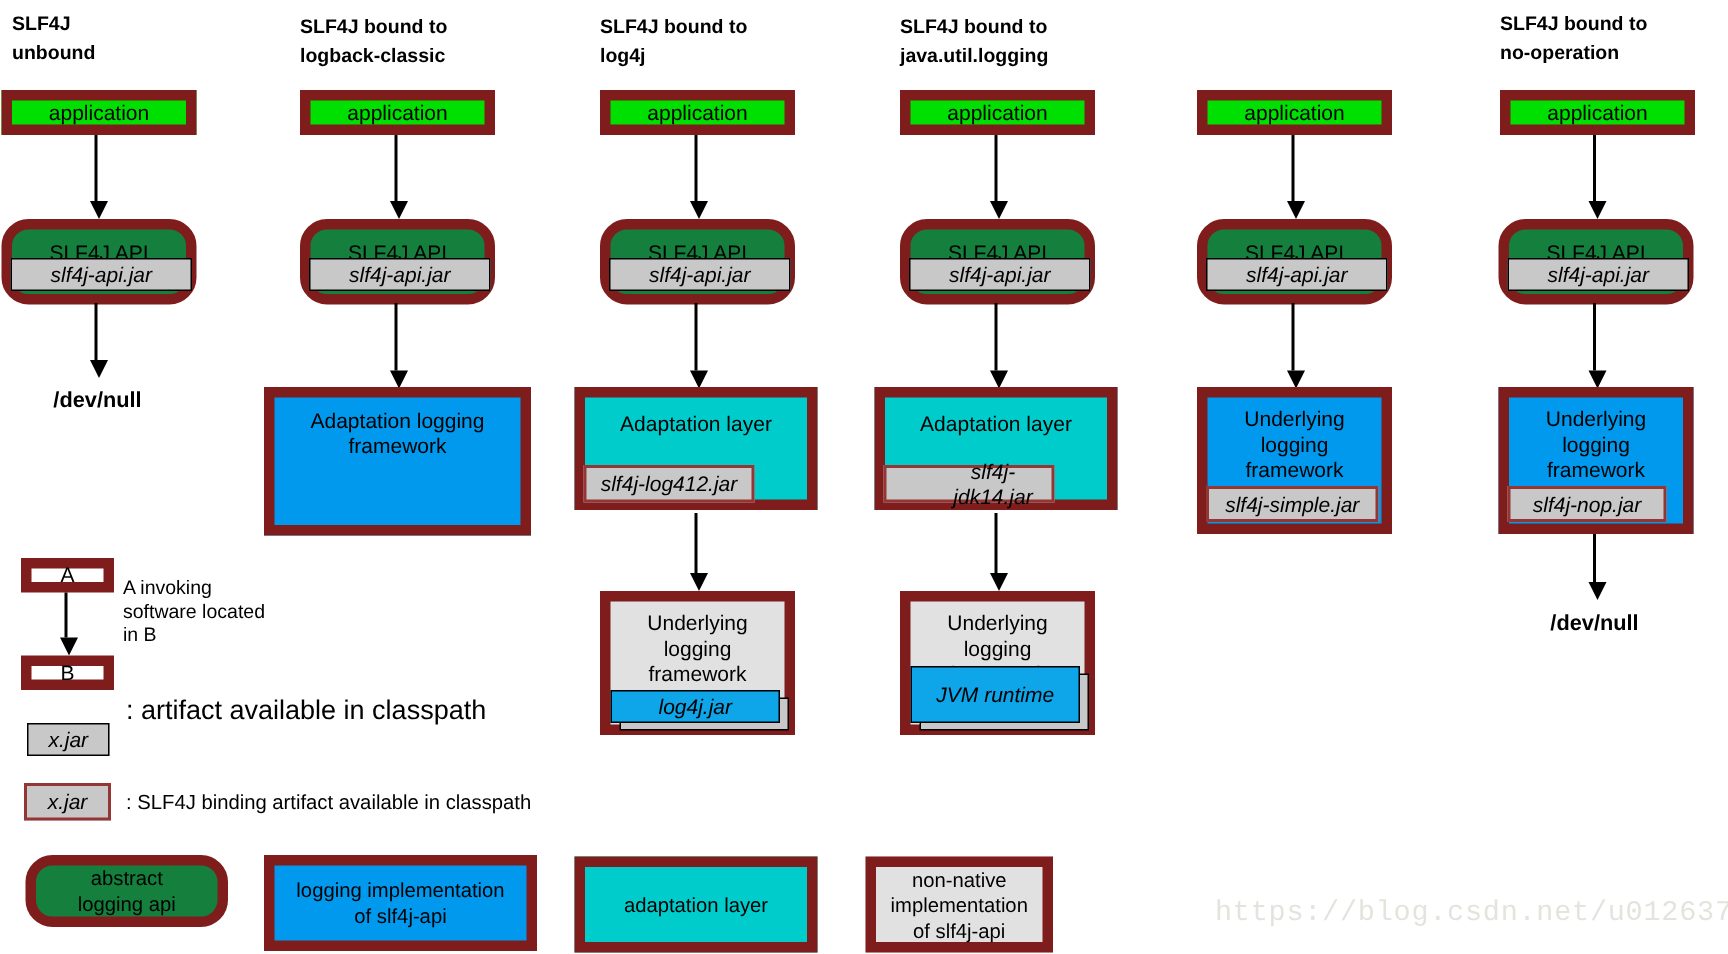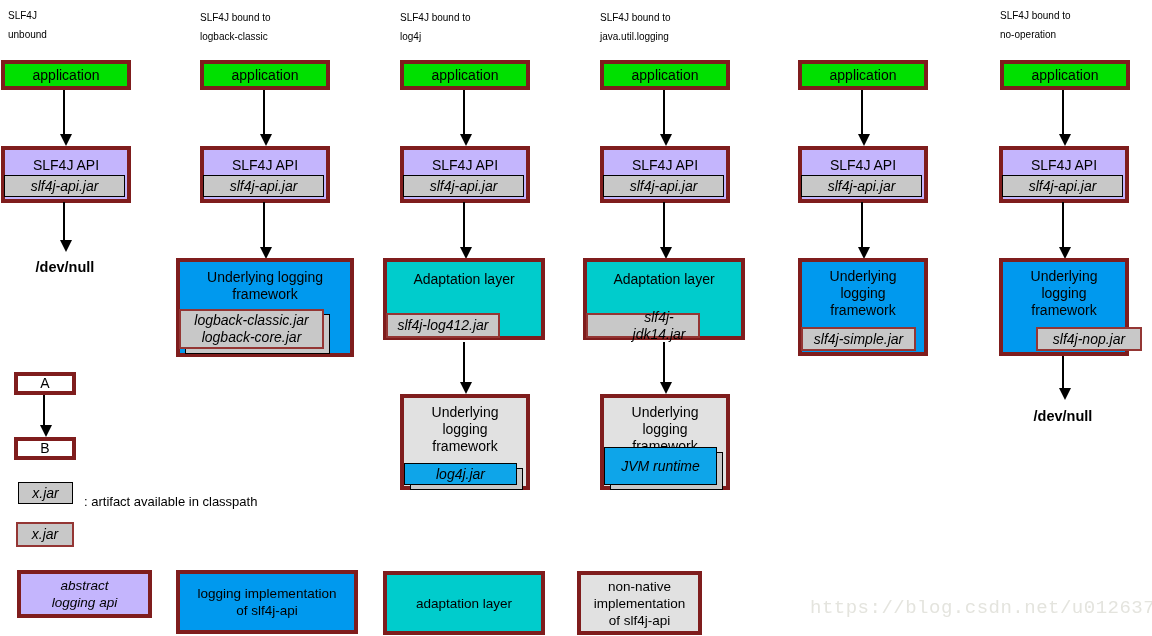--- a/index.html
+++ b/index.html
@@ -1,32 +1,32 @@
 <!DOCTYPE html>
 <html><head>
 <meta charset="utf-8">
 <style>
   html,body { margin:0; padding:0; background:#fff; }
   #canvas {
     position:relative; width:1152px; height:636px; background:#ffffff;
     font-family:"Liberation Sans", sans-serif; color:#000; overflow:hidden;
   }
   .title {
-    position:absolute; font-weight:normal; font-size:10px; line-height:19px;
+    position:absolute; font-weight:bold; font-size:13px; line-height:19px;
     white-space:pre-line;
   }
   .box {
-    position:absolute; border:4px solid #7f1d1d; box-sizing:border-box;
+    position:absolute; border:7px solid #7f1d1d; box-sizing:border-box;
     display:flex; align-items:center; justify-content:center; text-align:center;
     font-size:14px; line-height:17px;
   }
   .vtop { align-items:flex-start; }
   .label { white-space:pre-line; }
   .green { background:#00e000; }
-  .lblue { background:#c4b5fd; }
+  .lblue { background:#15803d;border-radius:18px; }
   .blue  { background:#0099ee; }
   .teal  { background:#00cccc; }
   .lgray { background:#e1e1e1; }
   .white { background:#ffffff; }
   .jar {
     position:absolute; background:#c8c8c8; border:1px solid #000; box-sizing:border-box;
     display:flex; align-items:center; justify-content:center; text-align:center;
     font-style:italic; font-size:14px; line-height:17px; white-space:pre-line;
   }
   .jar.dk { background:#0ea5e9; }
@@ -73,26 +73,22 @@
   </div>
   <div class="varrow" style="left:263px; top:90px; height:44px;"></div>
   <div class="box lblue vtop" style="left:200px; top:146px; width:130px; height:57px; padding-top:7px;">
     <span class="label">SLF4J API</span>
     <div class="jar" style="left:-1px; bottom:2px; width:121px; height:22px;">
       <span>slf4j-api.jar</span>
     </div>
   </div>
   <div class="varrow" style="left:263px; top:202px; height:45px;"></div>
   <div class="box blue vtop" style="left:176px; top:258px; width:178px; height:99px; padding-top:7px;">
-    <span class="label">Underlying logging
-framework</span>
-    <div class="jar red shadow" style="left:-1px; bottom:4px; width:145px; height:40px;">
-      <span>logback-classic.jar
-logback-core.jar</span>
-    </div>
+    <span class="label">Adaptation logging
+framework</span>
   </div>
 
   <div class="title" style="left:400px; top:8px;">SLF4J bound to
 log4j</div>
   <div class="box green" style="left:400px; top:60px; width:130px; height:30px;">
     <span class="label">application</span>
   </div>
   <div class="varrow" style="left:463px; top:90px; height:44px;"></div>
   <div class="box lblue vtop" style="left:400px; top:146px; width:130px; height:57px; padding-top:7px;">
     <span class="label">SLF4J API</span>
@@ -176,45 +172,49 @@
     <span class="label">SLF4J API</span>
     <div class="jar" style="left:-1px; bottom:2px; width:121px; height:22px;">
       <span>slf4j-api.jar</span>
     </div>
   </div>
   <div class="varrow" style="left:1062px; top:202px; height:45px;"></div>
   <div class="box blue vtop" style="left:999px; top:258px; width:130px; height:98px; padding-top:6px;">
     <span class="label">Underlying
 logging
 framework</span>
-    <div class="jar red" style="left:-1px; bottom:1px; width:106px; height:24px;margin-left:34px;">
+    <div class="jar red" style="left:-1px; bottom:1px; width:106px; height:24px;">
       <span>slf4j-nop.jar</span>
     </div>
   </div>
   <div class="varrow" style="left:1062px; top:356px; height:32px;"></div>
   <div class="devnull" style="left:1008px; top:408px;">/dev/null</div>
 
   <div class="box white" style="left:14px; top:372px; width:62px; height:23px;">
     <span>A</span>
   </div>
   <div class="varrow" style="left:43px; top:395px; height:30px;"></div>
   <div class="box white" style="left:14px; top:437px; width:62px; height:23px;">
     <span>B</span>
   </div>
+  <div class="legtext" style="left:82px; top:384px;">A invoking
+software located
+in B</div>
 
   <div class="jar" style="left:18px; top:482px; width:55px; height:22px;">
     <span>x.jar</span>
   </div>
-  <div class="legtext" style="left:84px; top:494px; font-size:13px;">: artifact available in classpath</div>
+  <div class="legtext" style="left:84px; top:466px; font-size:18px;">: artifact available in classpath</div>
 
   <div class="jar red" style="left:16px; top:522px; width:58px; height:25px;">
     <span>x.jar</span>
   </div>
-
-  <div class="box lblue keybox" style="left:17px; top:570px; width:135px; height:48px;font-style:italic;">
+  <div class="legtext" style="left:84px; top:527px; font-size:13.5px;">: SLF4J binding artifact available in classpath</div>
+
+  <div class="box lblue keybox" style="left:17px; top:570px; width:135px; height:48px;">
     <span class="label">abstract
 logging api</span>
   </div>
   <div class="box blue keybox" style="left:176px; top:570px; width:182px; height:64px;">
     <span class="label">logging implementation
 of slf4j-api</span>
   </div>
   <div class="box teal keybox" style="left:383px; top:571px; width:162px; height:64px;">
     <span class="label">adaptation layer</span>
   </div>

